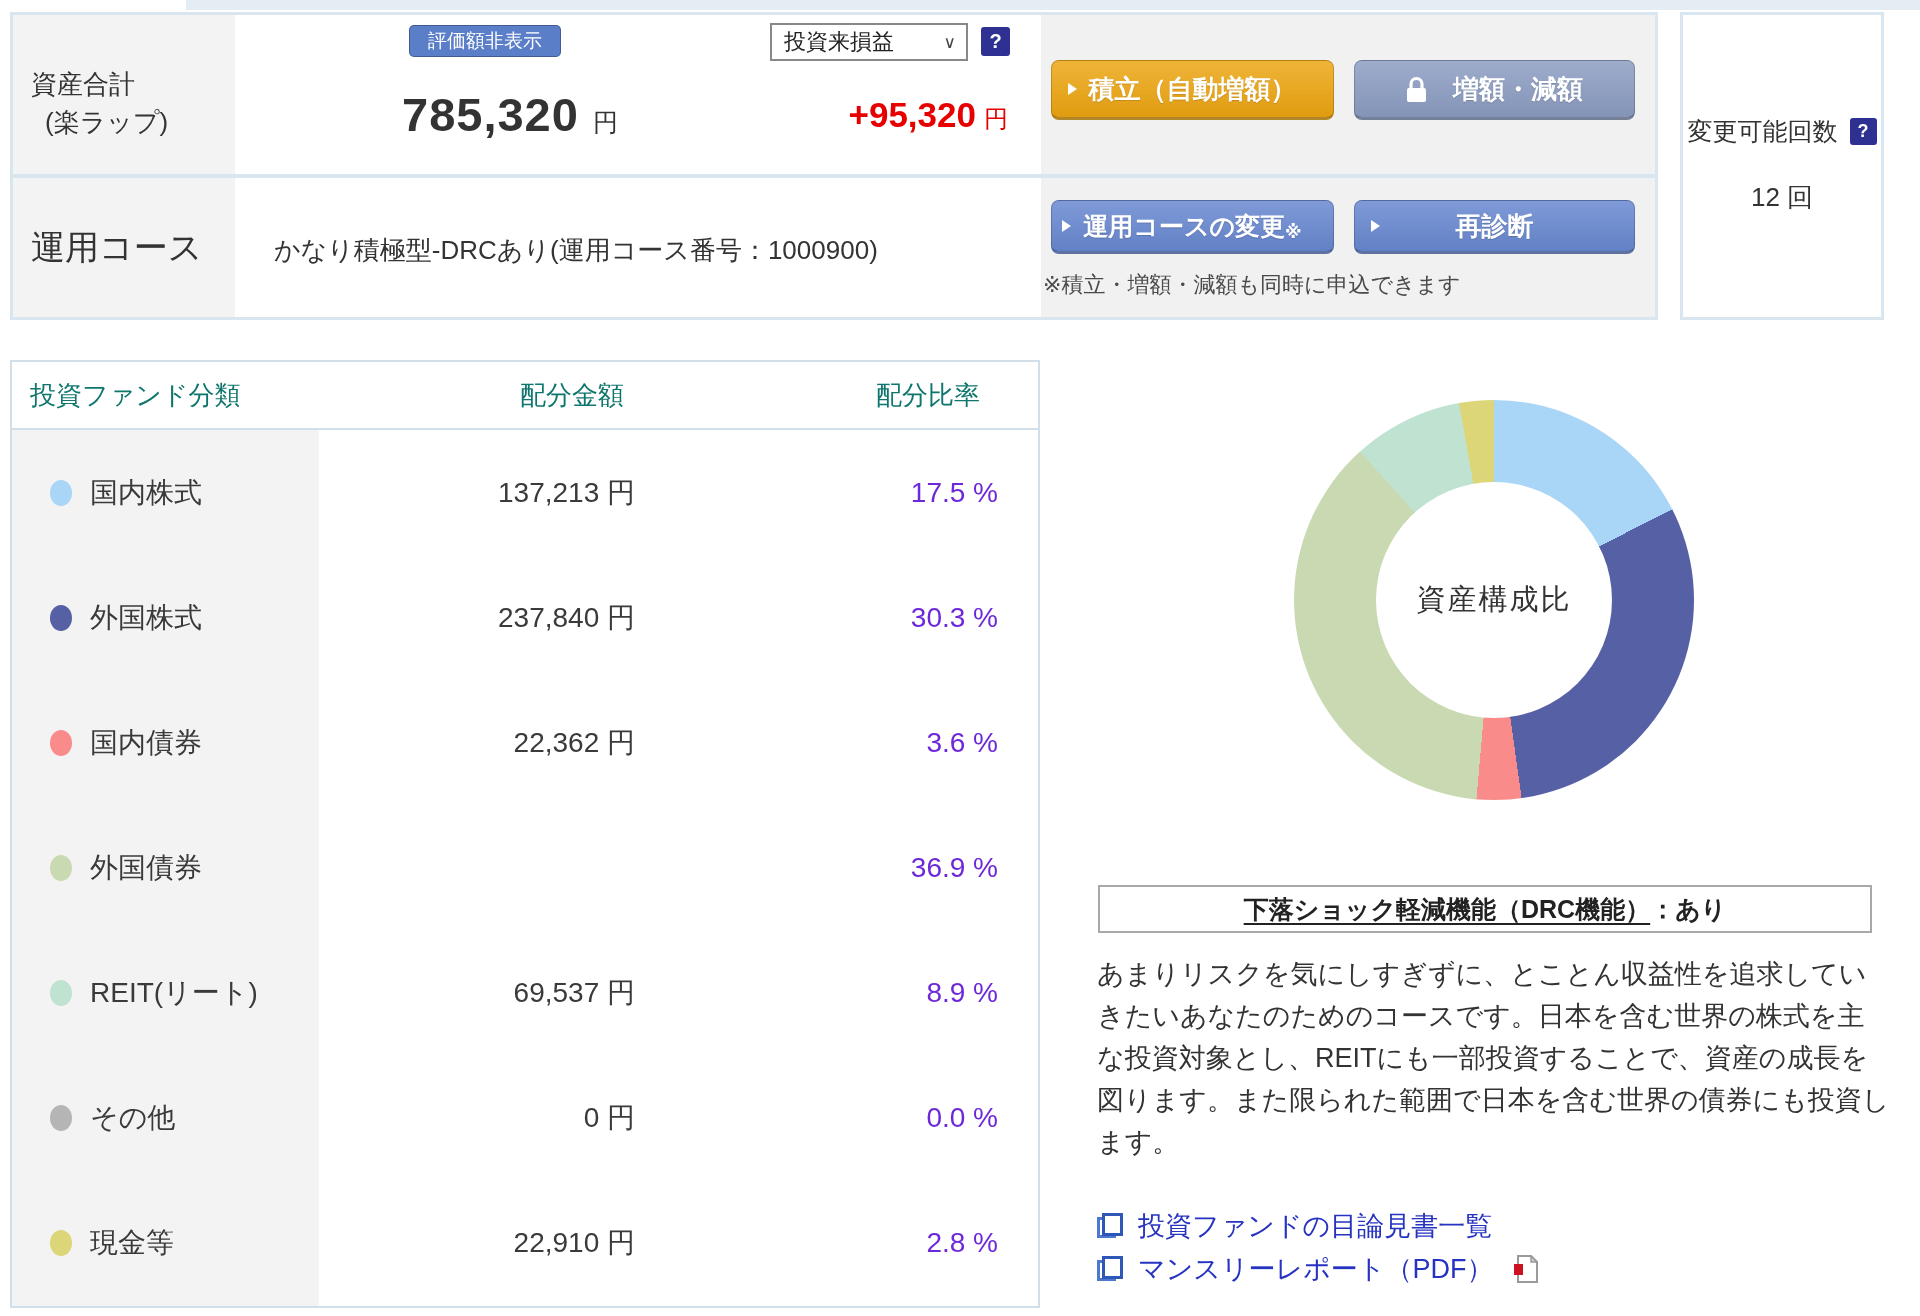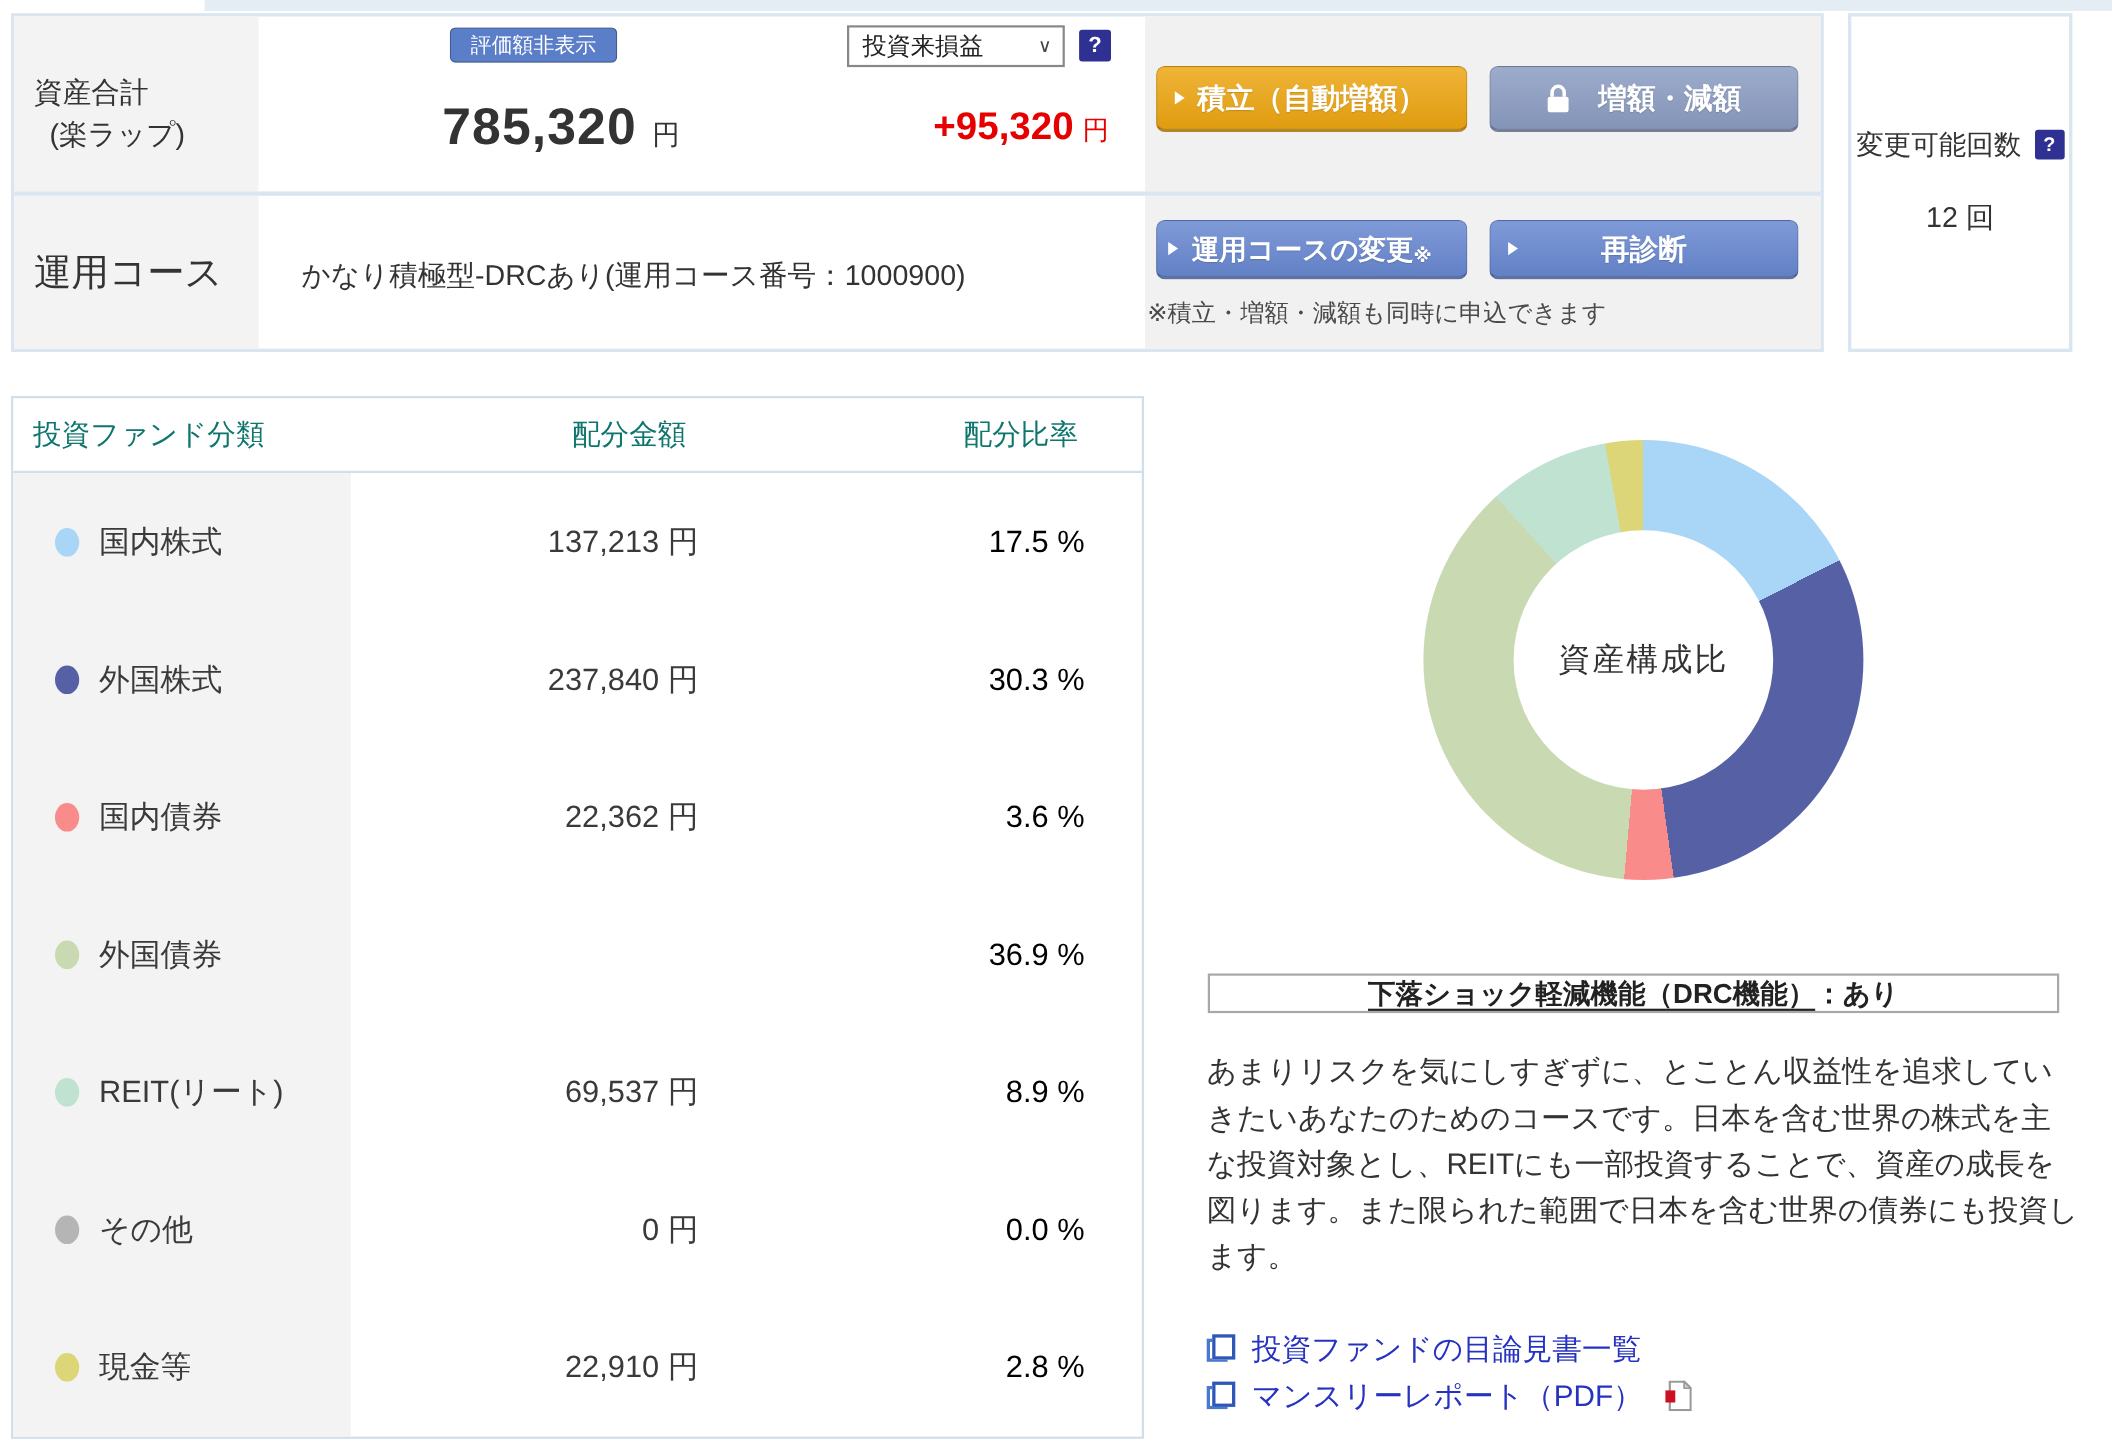--- a/index.html
+++ b/index.html
@@ -74,30 +74,30 @@
   .t-header span{position:absolute;line-height:66px;font-size:26px;color:#0f766e;}
   .th1{left:18px;}
   .th2{left:430px;width:260px;text-align:center;}
   .th3{left:786px;width:260px;text-align:center;}
   .t-body{flex:1;display:flex;flex-direction:column;position:relative;}
   .col-bg{position:absolute;left:0;top:0;bottom:0;width:307px;background:#f3f3f3;}
   .t-row{flex:1;display:flex;align-items:center;position:relative;z-index:1;}
   .t-label{width:307px;display:flex;align-items:center;padding-left:38px;gap:18px;font-size:28px;color:#3a3a3a;}
   .dot{width:22px;height:26px;border-radius:50%;flex:none;}
   .t-amount{width:316px;text-align:right;font-size:28px;color:#3a3a3a;}
-  .t-ratio{flex:1;text-align:right;padding-right:52px;font-size:28px;color:#000000;}
+  .t-ratio{flex:1;text-align:right;padding-right:40px;font-size:28px;color:#6d28d9;}
 
   
   #chart{left:1294px;top:400px;width:400px;height:400px;}
   .donut{width:400px;height:400px;border-radius:50%;}
   .hole{position:absolute;left:82px;top:82px;width:236px;height:236px;background:#fff;border-radius:50%;
     display:flex;align-items:center;justify-content:center;font-size:29px;color:#333;letter-spacing:2px;}
 
   
-  #drc{left:1098px;top:885px;width:774px;height:36px;border:2px solid #a8a8a8;display:flex;align-items:center;
+  #drc{left:1098px;top:885px;width:774px;height:48px;border:2px solid #a8a8a8;display:flex;align-items:center;
     justify-content:center;font-size:25px;font-weight:bold;color:#222;white-space:nowrap;}
   #drc .u{text-decoration:underline;text-underline-offset:5px;}
   #desc{left:1097px;top:953px;width:794px;font-size:27px;line-height:42px;color:#333;}
   #links{left:1097px;top:1204px;}
   .link-row{display:flex;align-items:center;gap:14px;height:43px;}
   .link-row a{font-size:27px;color:var(--link-blue);text-decoration:none;cursor:pointer;}
   .win-icon{position:relative;width:27px;height:25px;flex:none;}
   .win-icon::before{content:"";position:absolute;left:0;bottom:0;width:13px;height:15px;border:3px solid #4b79cf;background:#fff;}
   .win-icon::after{content:"";position:absolute;right:1px;top:0;width:15px;height:17px;border:3px solid #2f57b8;background:#fff;}
   .pdf-icon{margin-left:6px;flex:none;display:flex;}

